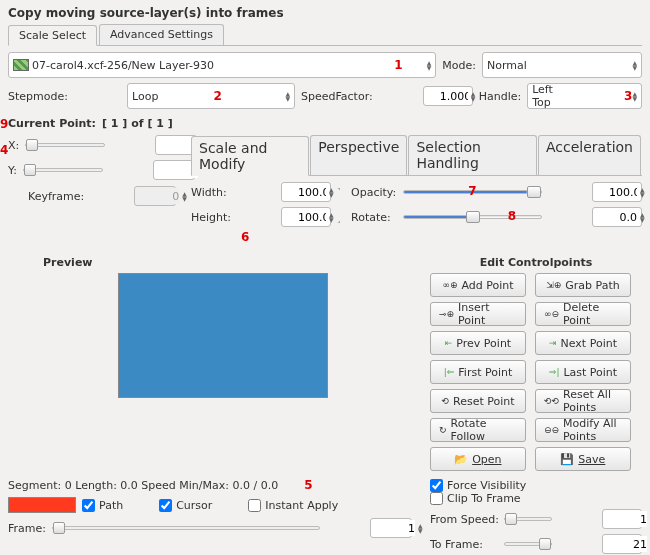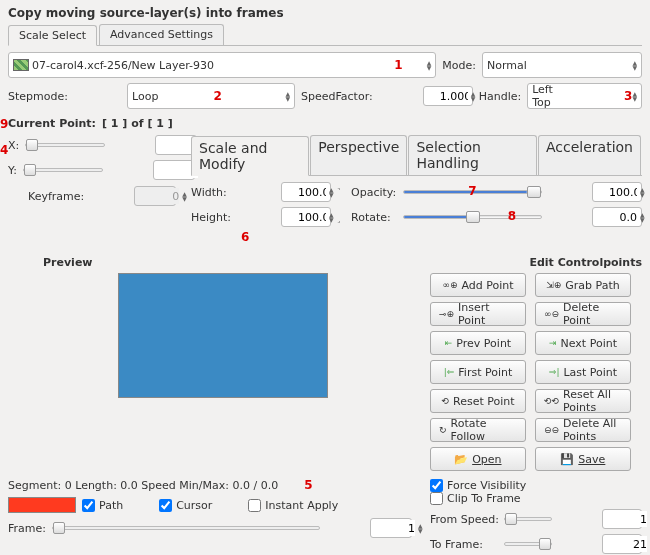--- a/index.html
+++ b/index.html
@@ -197,21 +197,21 @@
           </div>
         <div class="spin" style="width:42px">
             <input value="1" style="">
             <span class="arrows">▲<br>▼</span>
           </div>
       </div>
     </div>
   </div>
 
   <div style="width:212px">
-    <div class="section-hdr" style="text-align:right">Edit Controlpoints</div>
+    <div class="section-hdr" style="text-align:center">Edit Controlpoints</div>
     <div class="btn-grid">
       <div class="btn btn-wide">
           <span style="font-size:9px">∞⊕</span>
           <span>Add Point</span>
         </div>
       <div class="btn btn-wide">
           <span style="font-size:9px">⇲⊕</span>
           <span>Grab Path</span>
         </div>
       <div class="btn btn-wide">
@@ -245,21 +245,21 @@
       <div class="btn btn-wide">
           <span style="font-size:9px">⟲⟲</span>
           <span>Reset All Points</span>
         </div>
       <div class="btn btn-wide">
           <span style="font-size:9px">↻</span>
           <span>Rotate Follow</span>
         </div>
       <div class="btn btn-wide">
           <span style="font-size:9px">⊖⊖</span>
-          <span>Delete All Points</span>
+          <span>Modify All Points</span>
         </div>
       <div class="btn btn-wide">
           <span style="color:#b80">📂</span>
           <u>Open</u>
         </div>
       <div class="btn btn-wide">
           <span style="color:#4a4">💾</span>
           <u>Save</u>
         </div>
     </div>

